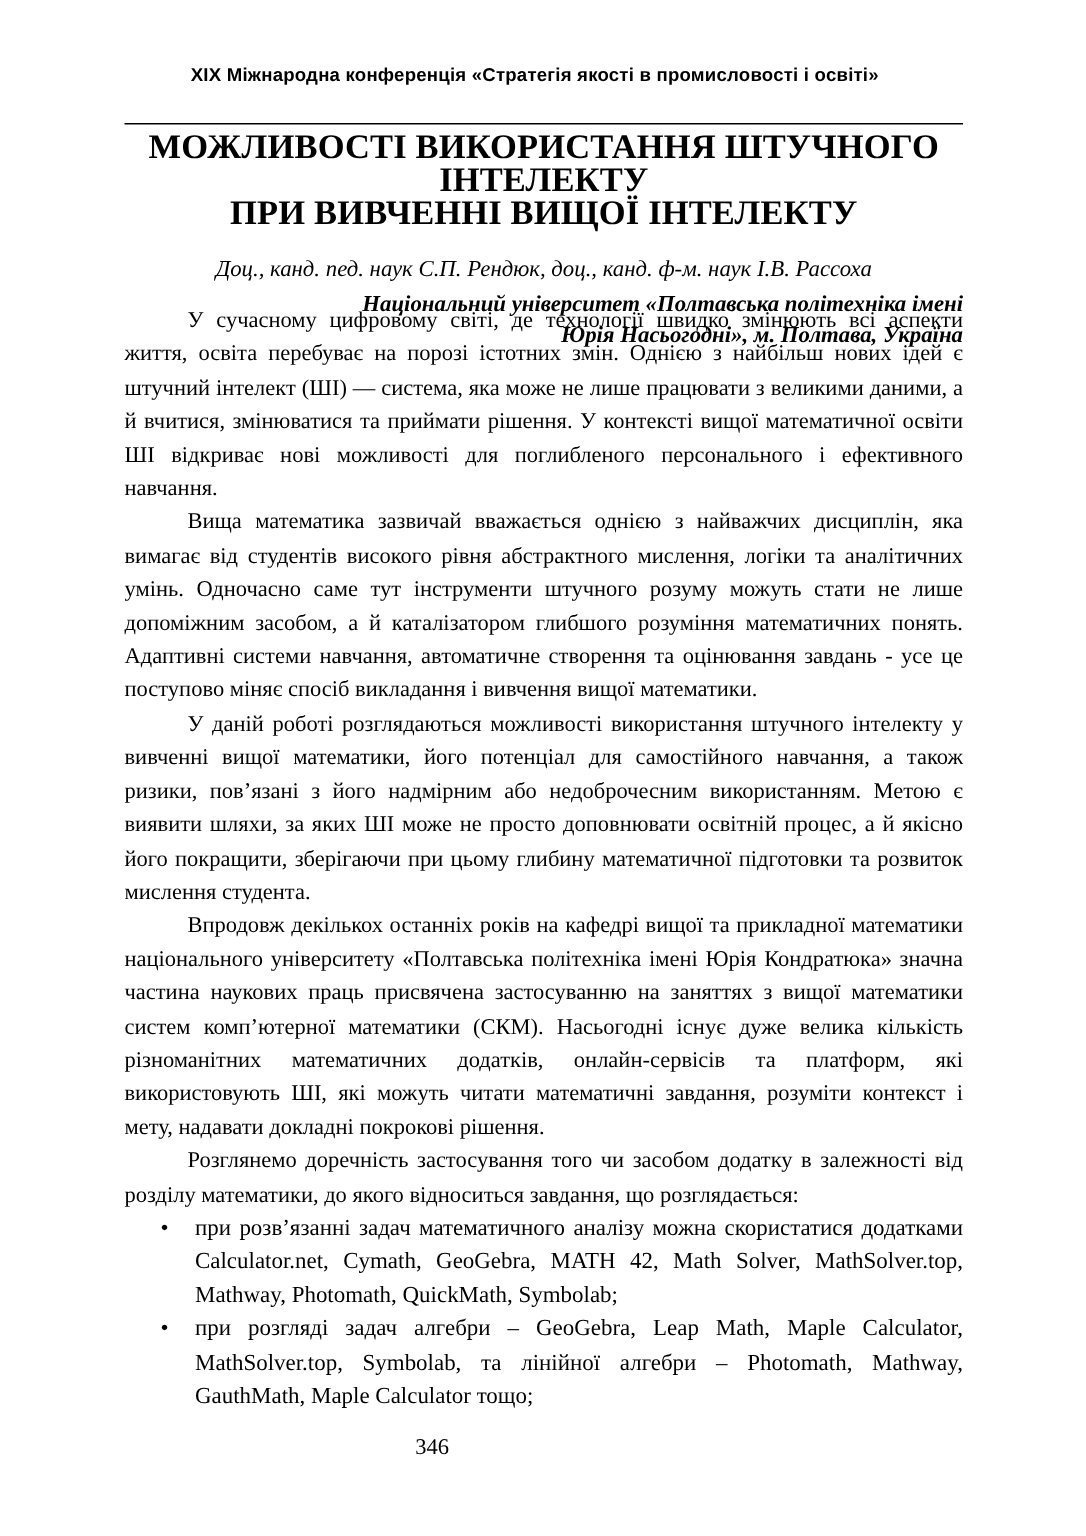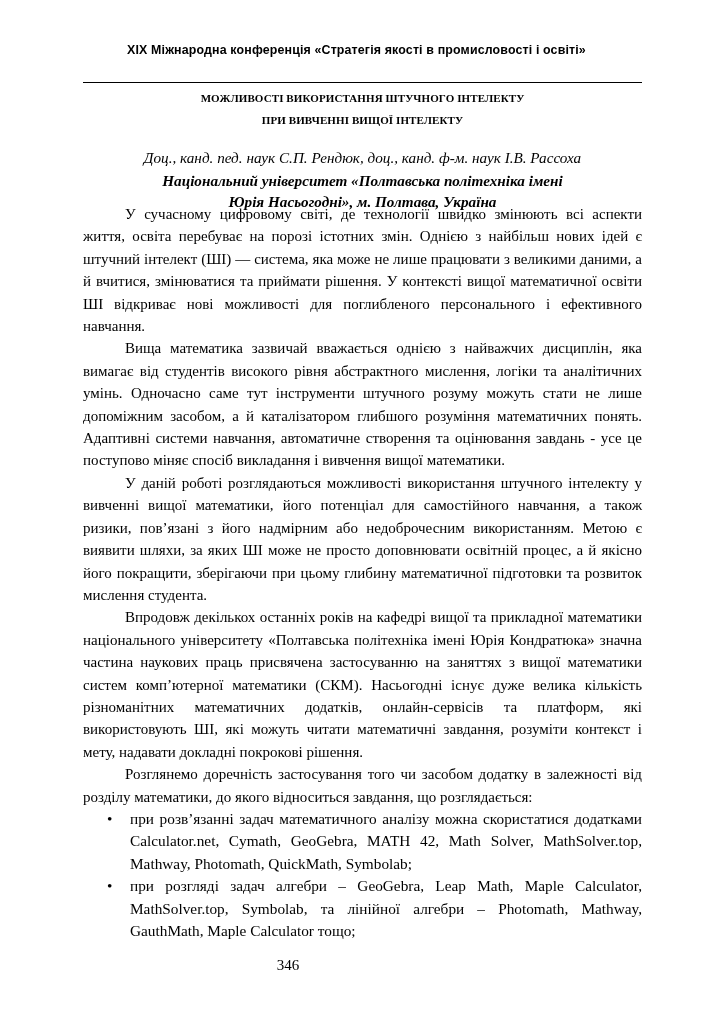--- a/index.html
+++ b/index.html
@@ -62,36 +62,37 @@
   .title-block {
     position: absolute;
     left: 83px;
     top: 87px;
     width: 559px;
     text-align: center;
   }
   .paper-title {
     font-family: "Liberation Serif", "DejaVu Serif", serif;
     font-weight: bold;
-    font-size: 11px;
+    font-size: 23px;
     line-height: 22px;
     letter-spacing: 0.1px;
   }
   .authors {
     font-style: italic;
     font-size: 15.2px;
     line-height: 22px;
     margin-top: 16px;
   }
   .affiliation {
     font-style: italic;
     font-weight: bold;
     font-size: 15.2px;
     line-height: 21px;
     margin-top: 1px;
+    text-align: right;
   }
 
   
   .body-block {
     position: absolute;
     left: 83px;
     top: 203px;
     width: 559px;
   }
   p.para {

